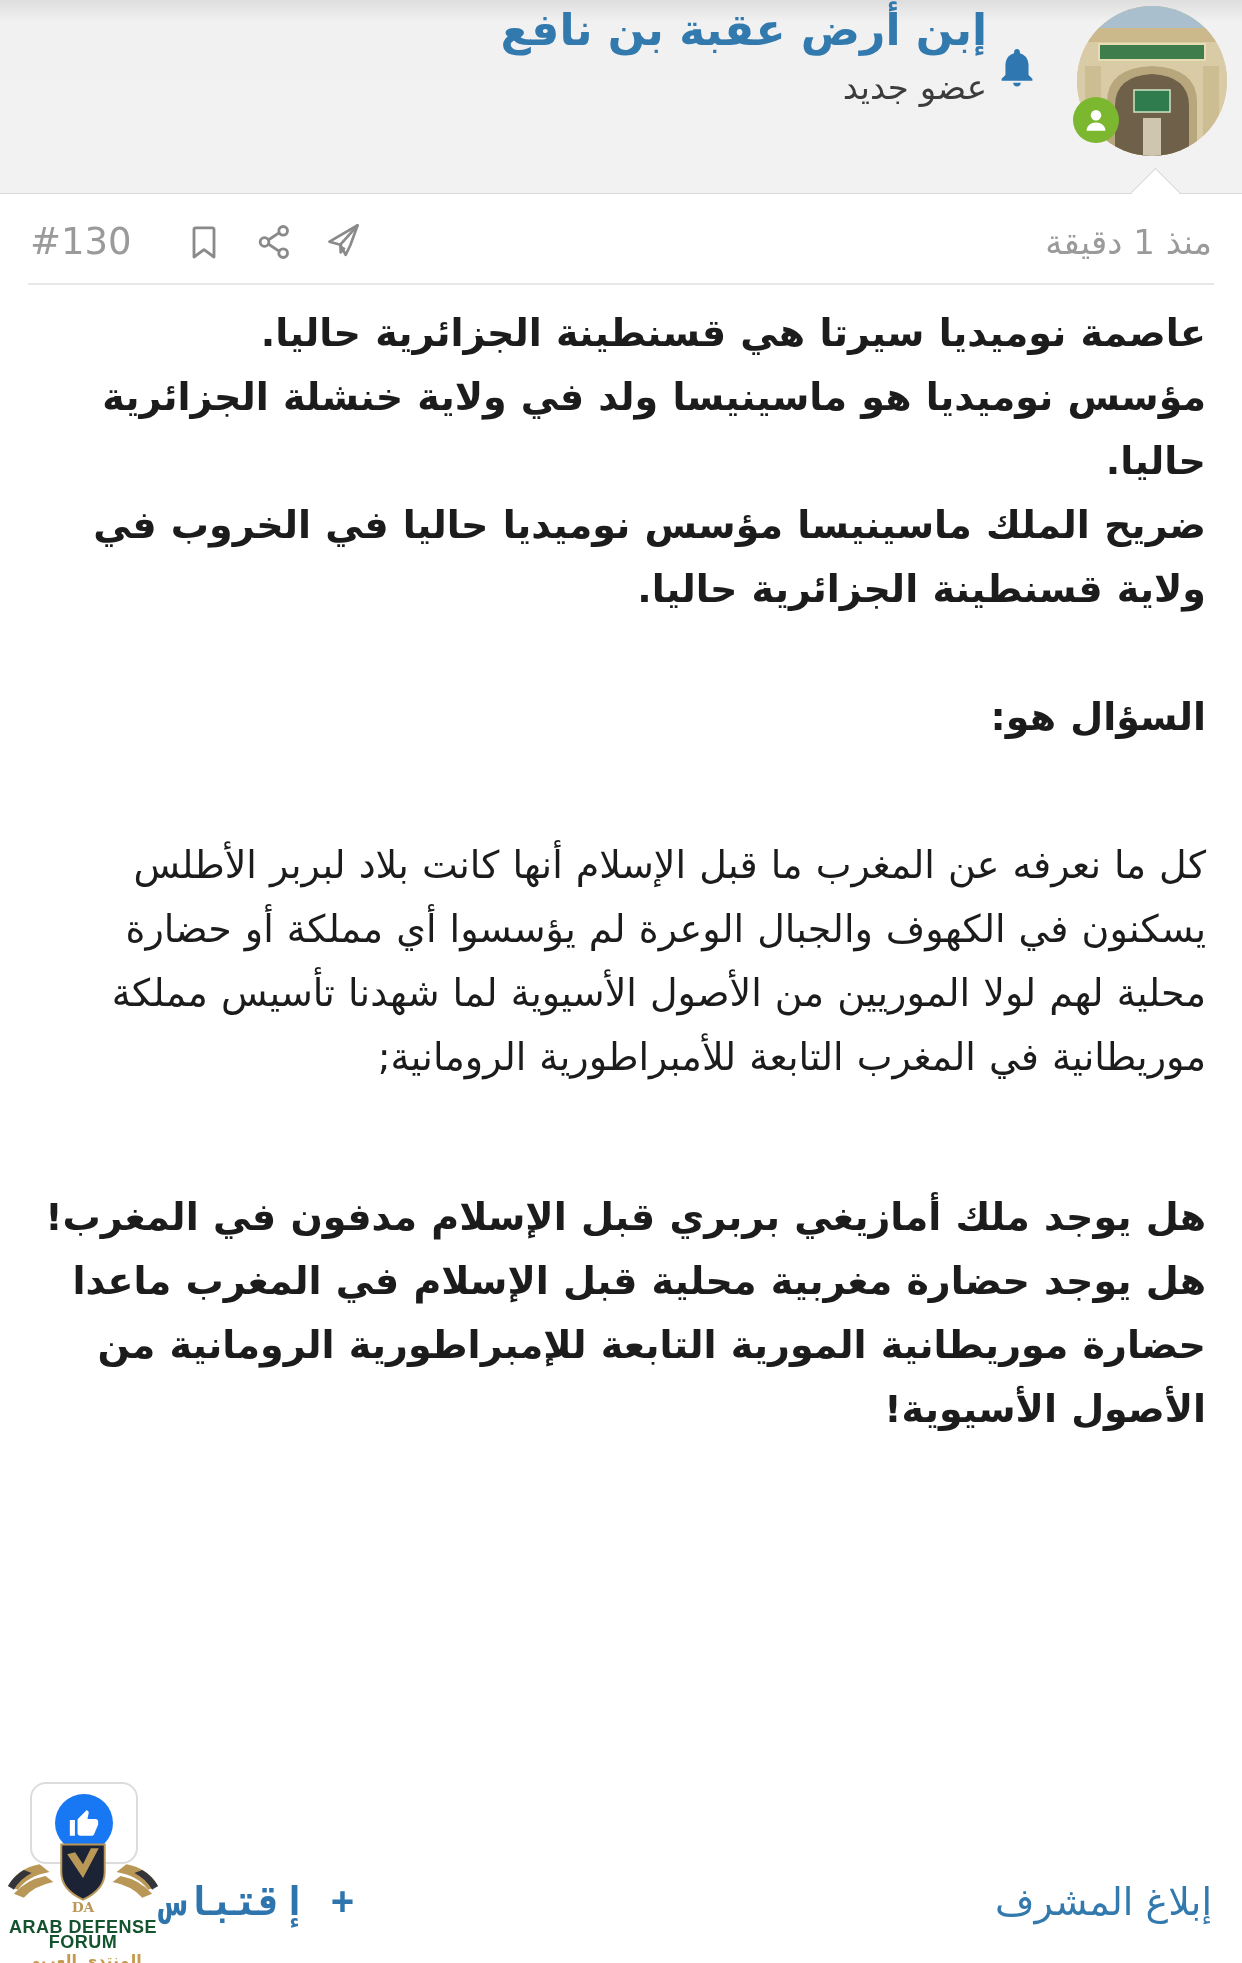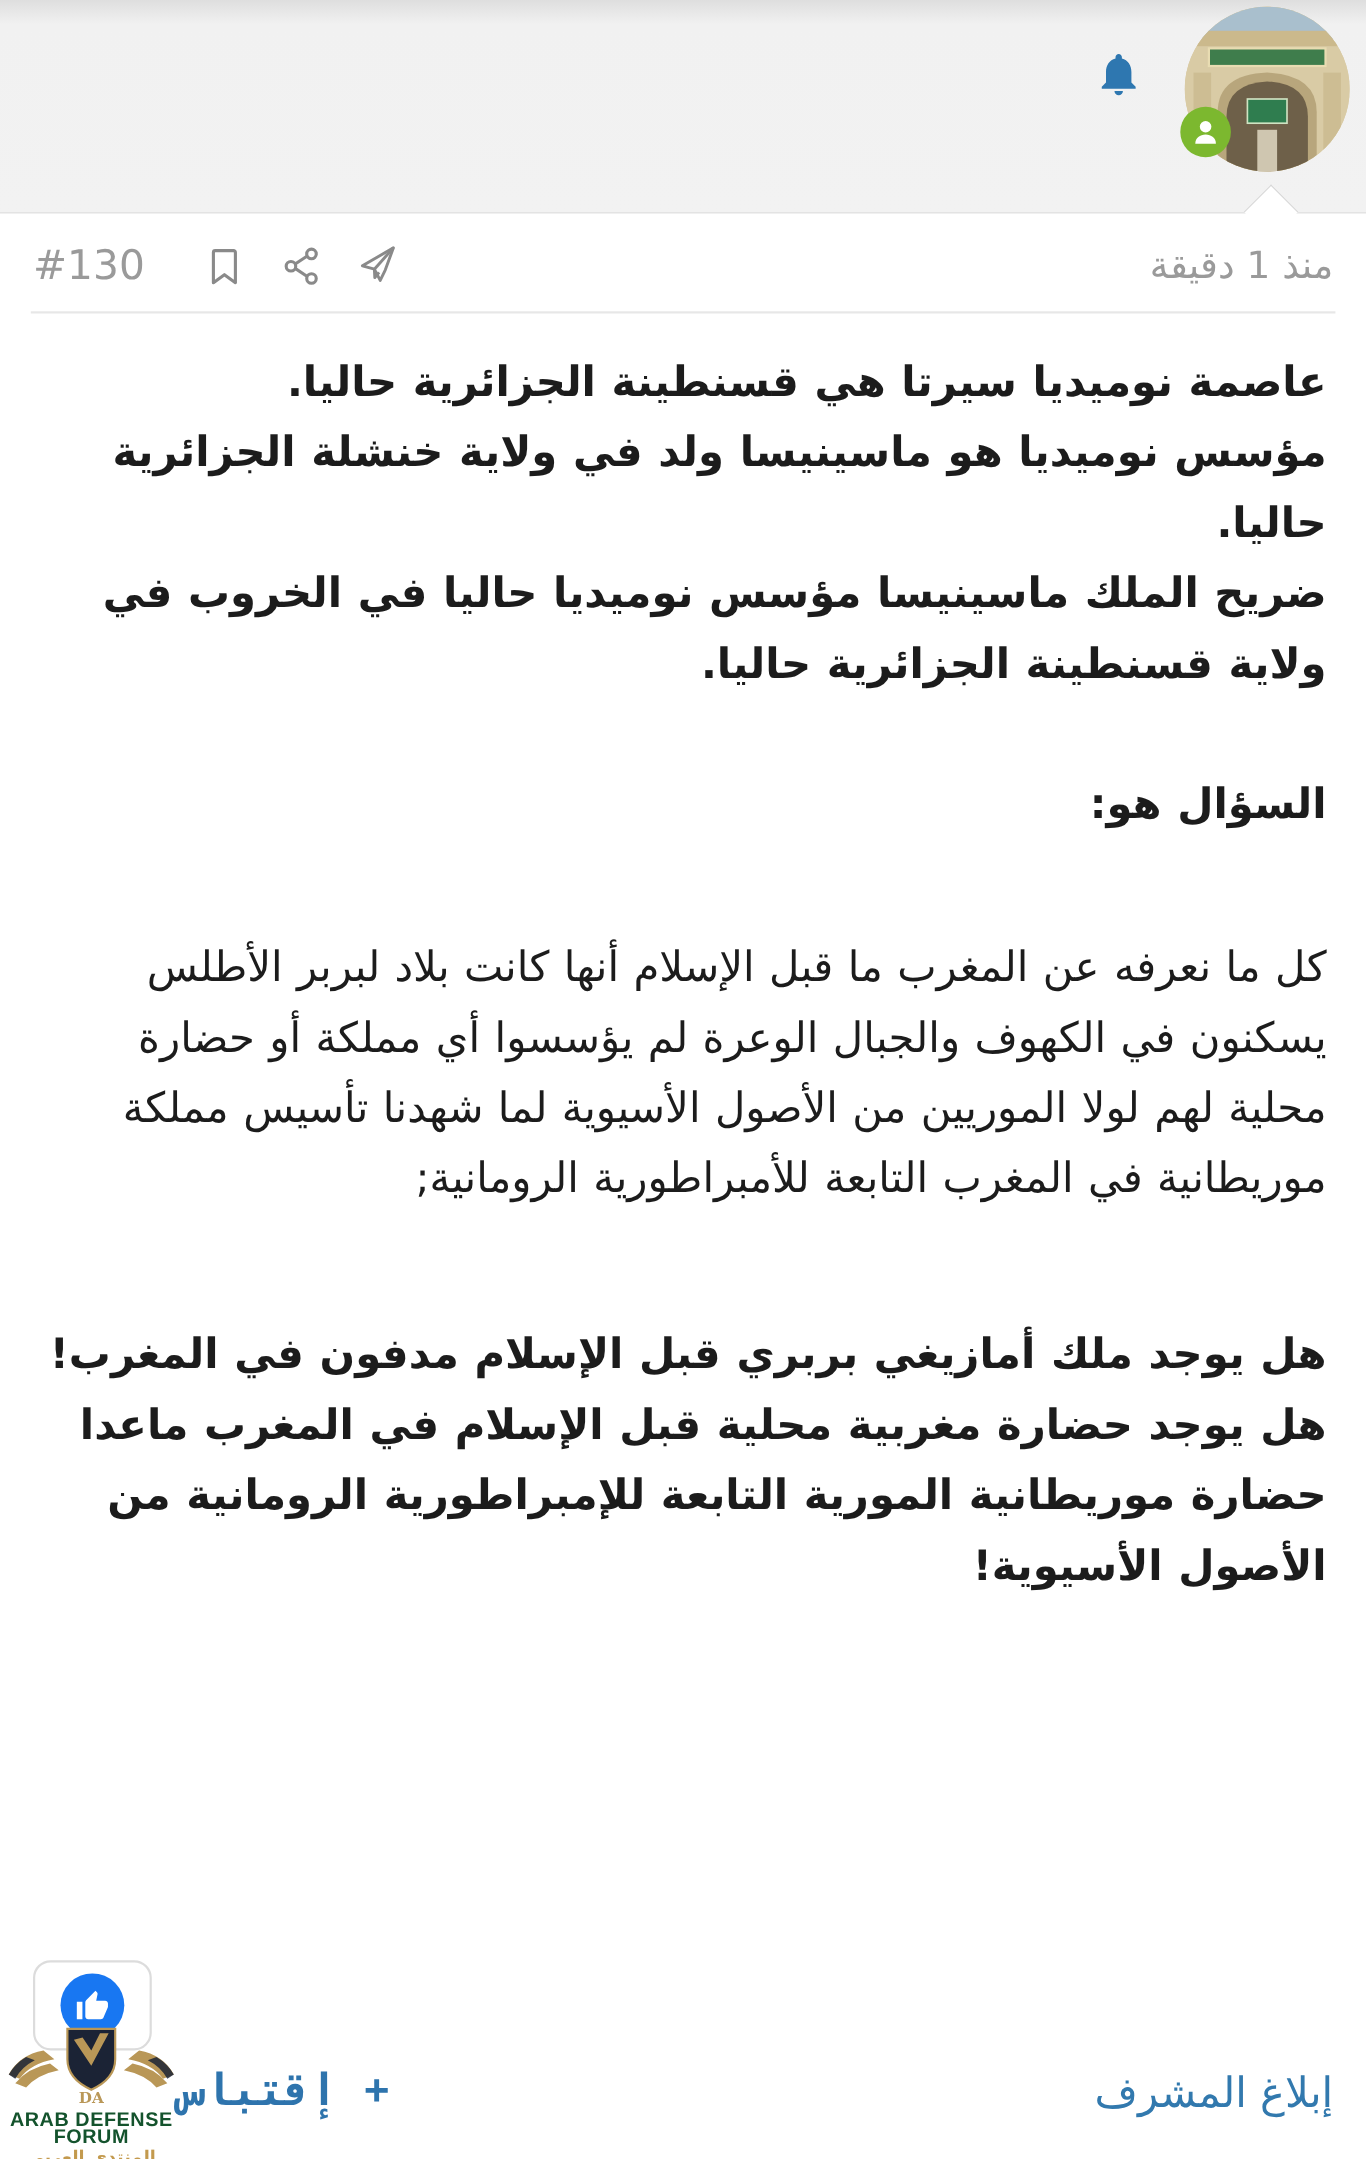--- a/index.html
+++ b/index.html
@@ -71,21 +71,21 @@
   .post-number{font-size:37px;color:#9a9a9a;margin-right:52px;}
   .tool-icon{width:40px;height:40px;margin-right:30px;cursor:pointer;}
   .tool-icon svg{width:40px;height:40px;display:block;}
   .timestamp{margin-left:auto;font-size:34px;color:#9a9a9a;}
   .toolbar-divider{border-bottom:2px solid #e7e7e7;margin:0 28px;}
 
   
   .post-body{
     direction:rtl;
     text-align:right;
-    padding:30px 36px 0 36px;
+    padding:16px 36px 0 36px;
     color:#1c1c1c;
   }
   .para{
     font-size:38px;
     line-height:64px;
     white-space:pre-line;
     word-spacing:1px;
   }
   .para.bold{font-weight:bold;}
   .para.normal{font-weight:normal;}
@@ -137,20 +137,24 @@
     text-decoration:none;cursor:pointer;
   }
 </style>
 </head>
 <body>
 
 <div class="page">
 
   <div class="post-header">
 
+    <div class="name-block">
+      <a class="username">إبن أرض عقبة بن نافع</a>
+      <div class="member-status">عضو جديد</div>
+    </div>
 
     <div class="bell">
       <svg viewBox="0 0 24 24">
         <path fill="#2e77b0" d="M12 23.2c1.15 0 2.1-.95 2.1-2.1h-4.2c0 1.15.94 2.1 2.1 2.1zm6.3-6.3v-5.25c0-3.22-1.72-5.92-4.72-6.64V4.3c0-.87-.7-1.58-1.58-1.58s-1.58.71-1.58 1.58v.71C7.4 5.73 5.7 8.42 5.7 11.65v5.25L3.6 19v1.05h16.8V19l-2.1-2.1z"></path>
       </svg>
     </div>
 
     <div class="avatar-wrap">
       
       <svg viewBox="0 0 150 150" width="150" height="150">

